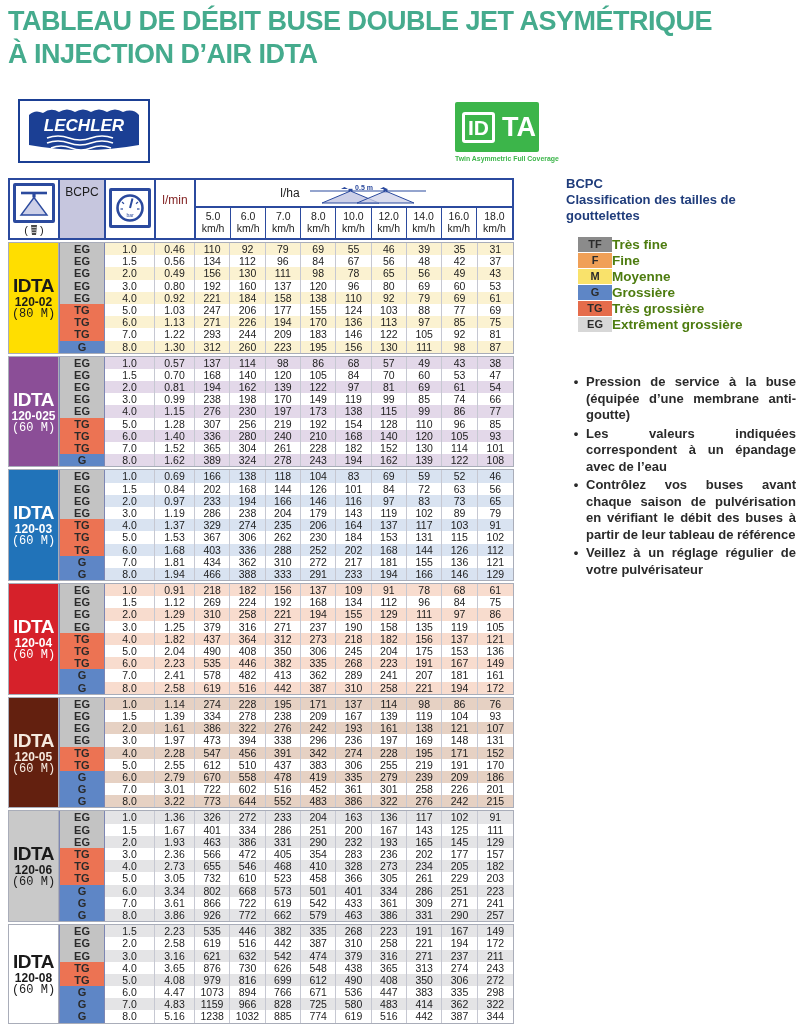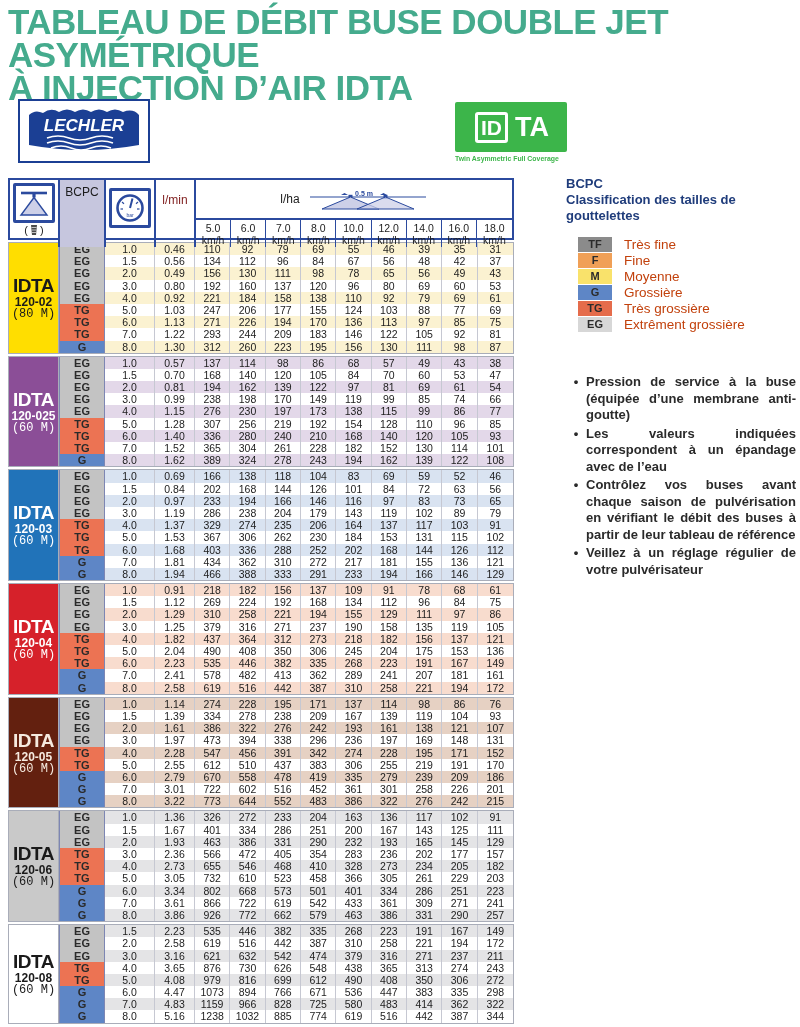--- a/index.html
+++ b/index.html
@@ -2,49 +2,49 @@
 <html style="--title_accent: #45AB8D; --header_border: #2B4A9E; --panel_title: #1F3C7B; --lechler_blue: #1B3F94; --idta_green: #3CB54A; --bcpc_header_bg: #C6C6DE;"><head>
 <meta charset="utf-8">
 <style>
   html,body { margin:0; padding:0; }
   body {
     width:800px; height:1027px; position:relative; background:#fff;
     font-family:"Liberation Sans", sans-serif; overflow:hidden;
   }
   .page-title {
     position:absolute; left:8px; top:5px; color:var(--title_accent,#45AB8D);
-    font-weight:bold; font-size:35px; line-height:33px; letter-spacing:-0.5px;
+    font-weight:bold; font-size:27px; line-height:33px; letter-spacing:-0.5px;
   }
   
   .lechler {
     position:absolute; left:18px; top:99px; width:132px; height:64px;
     border:2px solid var(--lechler_blue,#1B3F94); background:#fff; box-sizing:border-box;
     display:flex; align-items:center; justify-content:center;
   }
   .idta { position:absolute; left:455px; top:102px; width:110px; }
   .idta-box {
-    width:112px; height:50px; background:var(--idta_green,#3CB54A); border-radius:2px;
-    display:flex; align-items:center; gap:7px; padding:0 20px; box-sizing:border-box;
+    width:84px; height:50px; background:var(--idta_green,#3CB54A); border-radius:2px;
+    display:flex; align-items:center; gap:7px; padding:0 7px; box-sizing:border-box;
   }
   .idta-id { border:3px solid #fff; border-radius:3px; color:#fff; font-weight:bold; font-size:21px; line-height:25px; padding:0 3px; }
   .idta-ta { color:#fff; font-weight:bold; font-size:27px; }
   .idta-tagline { color:var(--idta_green,#3CB54A); font-weight:bold; font-size:6.9px; margin-top:3px; white-space:nowrap; }
 
   
   .table { position:absolute; left:8px; top:178px; width:506px; }
   .cols { display:grid; grid-template-columns:50px 46px 50px 40px repeat(9,1fr); }
   .thead { border:2px solid var(--header_border,#2B4A9E); box-sizing:border-box; height:62px; background:#fff; }
   .th { border-right:2px solid var(--header_border,#2B4A9E); box-sizing:border-box; position:relative; }
   .th:last-child { border-right:none; }
   .th-bcpc { background:var(--bcpc_header_bg,#C6C6DE); text-align:center; font-size:12px; padding-top:5px; color:#1c1c1c; }
   .th-lmin { text-align:center; font-size:12px; padding-top:13px; color:#7f1d1d; }
   .icon-box { width:42px; height:40px; border:3px solid var(--header_border,#2B4A9E); border-radius:2px; margin:3px auto 0; display:flex; align-items:center; justify-content:center; background:#fff; box-sizing:border-box; }
   .nozzle-caption { text-align:center; font-size:11px; color:#1c1c1c; line-height:14px; display:flex; align-items:center; justify-content:center; gap:1px; }
   .th-lha { grid-column:5 / -1; display:flex; flex-direction:column; }
-  .lha-top { height:40px; border-bottom:2px solid var(--header_border,#2B4A9E); display:flex; align-items:center; justify-content:center; gap:8px; font-size:12px; color:#1c1c1c; box-sizing:border-box; }
+  .lha-top { height:28px; border-bottom:2px solid var(--header_border,#2B4A9E); display:flex; align-items:center; justify-content:center; gap:8px; font-size:12px; color:#1c1c1c; box-sizing:border-box; }
   .lha-speeds { flex:1; display:grid; grid-template-columns:repeat(9,1fr); }
   .speed-cell { border-right:1.5px solid var(--header_border,#2B4A9E); text-align:center; font-size:10.5px; line-height:1.18; padding-top:2px; color:#1c1c1c; }
   .speed-cell:last-child { border-right:none; }
 
   .tbody { margin-top:2px; }
   .group { border:1px solid #a9adb9; box-sizing:border-box; margin-bottom:2px; background:#fff; grid-auto-rows:12.2px; }
   .glabel { display:flex; flex-direction:column; align-items:center; justify-content:center; border-right:1px solid #a9adb9; }
   .g-name { font-size:19px; font-weight:bold; line-height:19px; letter-spacing:-0.5px; }
   .g-model { font-size:12px; font-weight:bold; line-height:14px; }
   .g-size { font-size:12px; line-height:11px;font-family:Liberation Mono, monospace; }
@@ -52,21 +52,21 @@
   .cell.last { border-right:none; }
   .bcpc-cell { font-weight:bold; color:#2a2a2a; font-size:11px; border-left:1px solid #7d86b3; border-right:1px solid #7d86b3; }
   .shade { background:var(--stripe,#eee); }
 
   
   .panel { position:absolute; left:566px; top:176px; width:230px; }
   .panel-title { color:var(--panel_title,#1F3C7B); font-weight:bold; font-size:13px; line-height:16px; }
   .legend { margin-top:13px; margin-left:12px; }
   .legend-row { display:flex; align-items:center; margin-bottom:1px; }
   .legend-chip { width:34px; height:14.5px; text-align:center; font-size:11px; font-weight:bold; line-height:14.5px; color:#2b2b2b; flex:none; }
-  .legend-label { margin-left:12px; font-size:13.5px; font-weight:normal; color:#c2410c; }
+  .legend-label { margin-left:0; font-size:13.5px; font-weight:bold; color:#4d7c0f; }
   .notes { margin-top:42px; }
   .note { display:flex; margin-bottom:2px; }
   .note .dot { width:20px; flex:none; text-align:center; font-size:13px; font-weight:bold; color:#2a2a2a; line-height:16.5px; }
   .note .txt { flex:1; font-size:13px; font-weight:bold; color:#2a2a2a; line-height:16.5px; text-align:justify; }
 </style>
 </head>
 <body>
 
 <div class="page-title">
   <div>TABLEAU DE DÉBIT BUSE DOUBLE JET ASYMÉTRIQUE</div>

